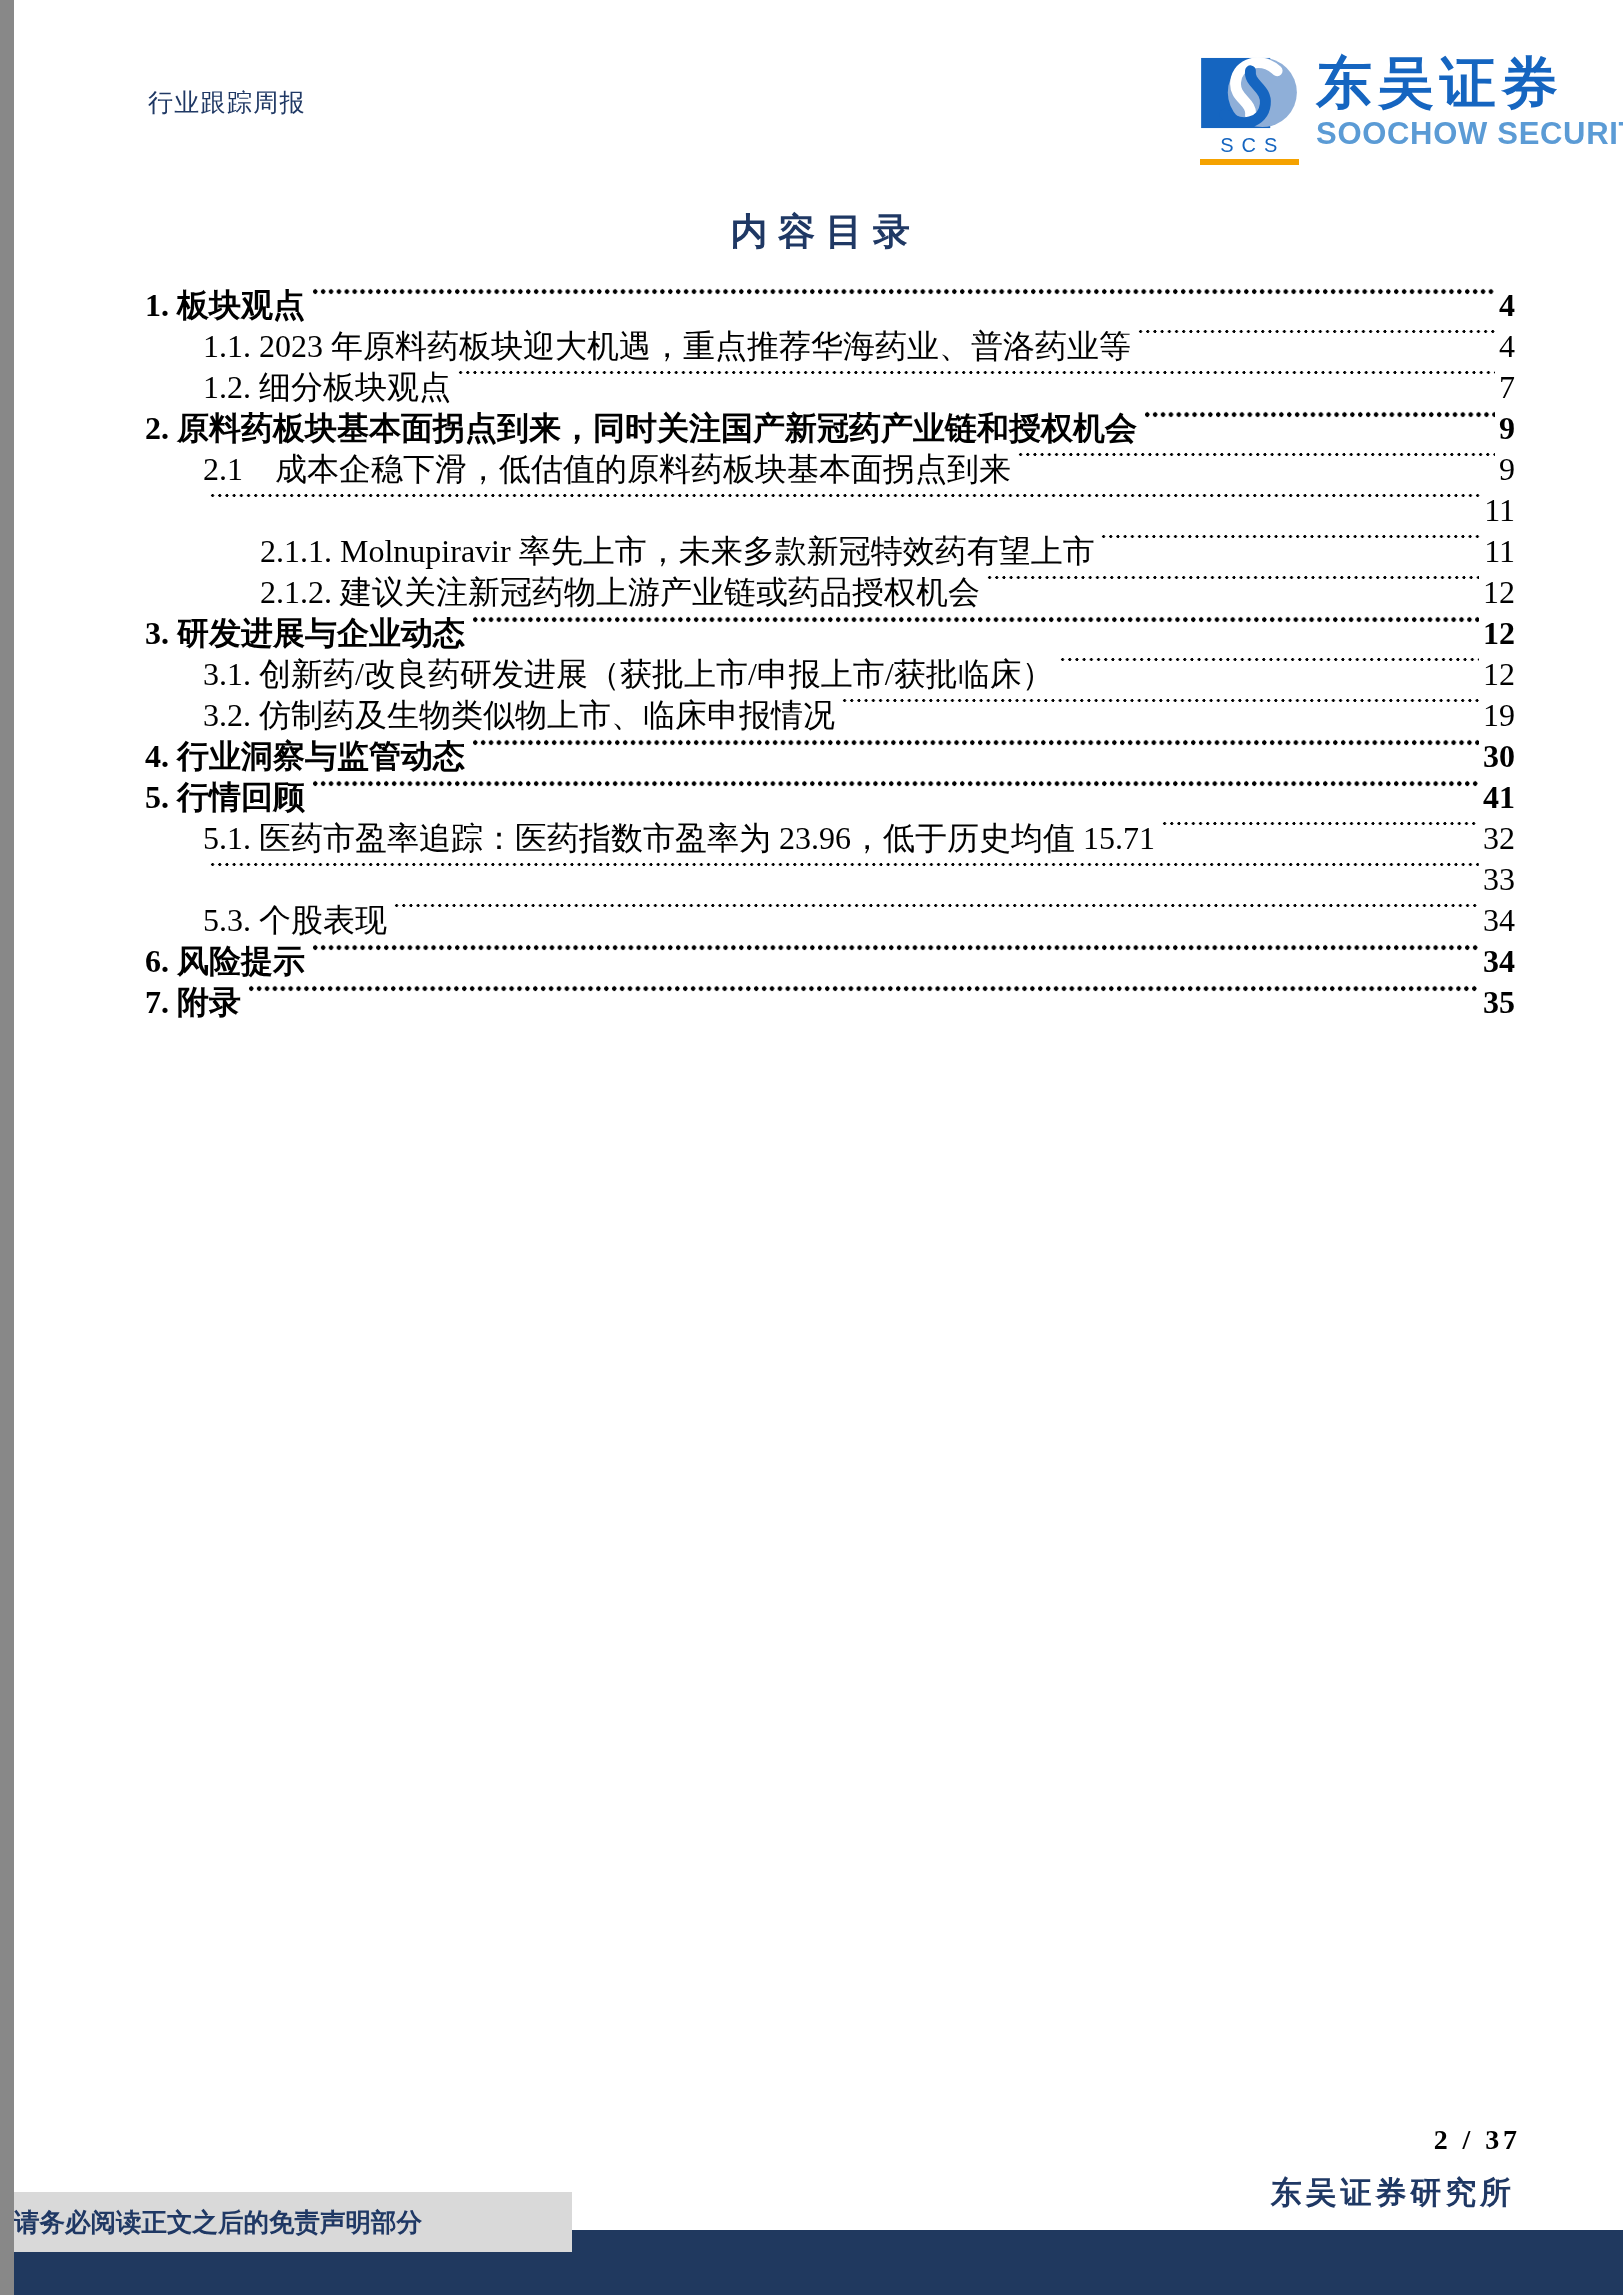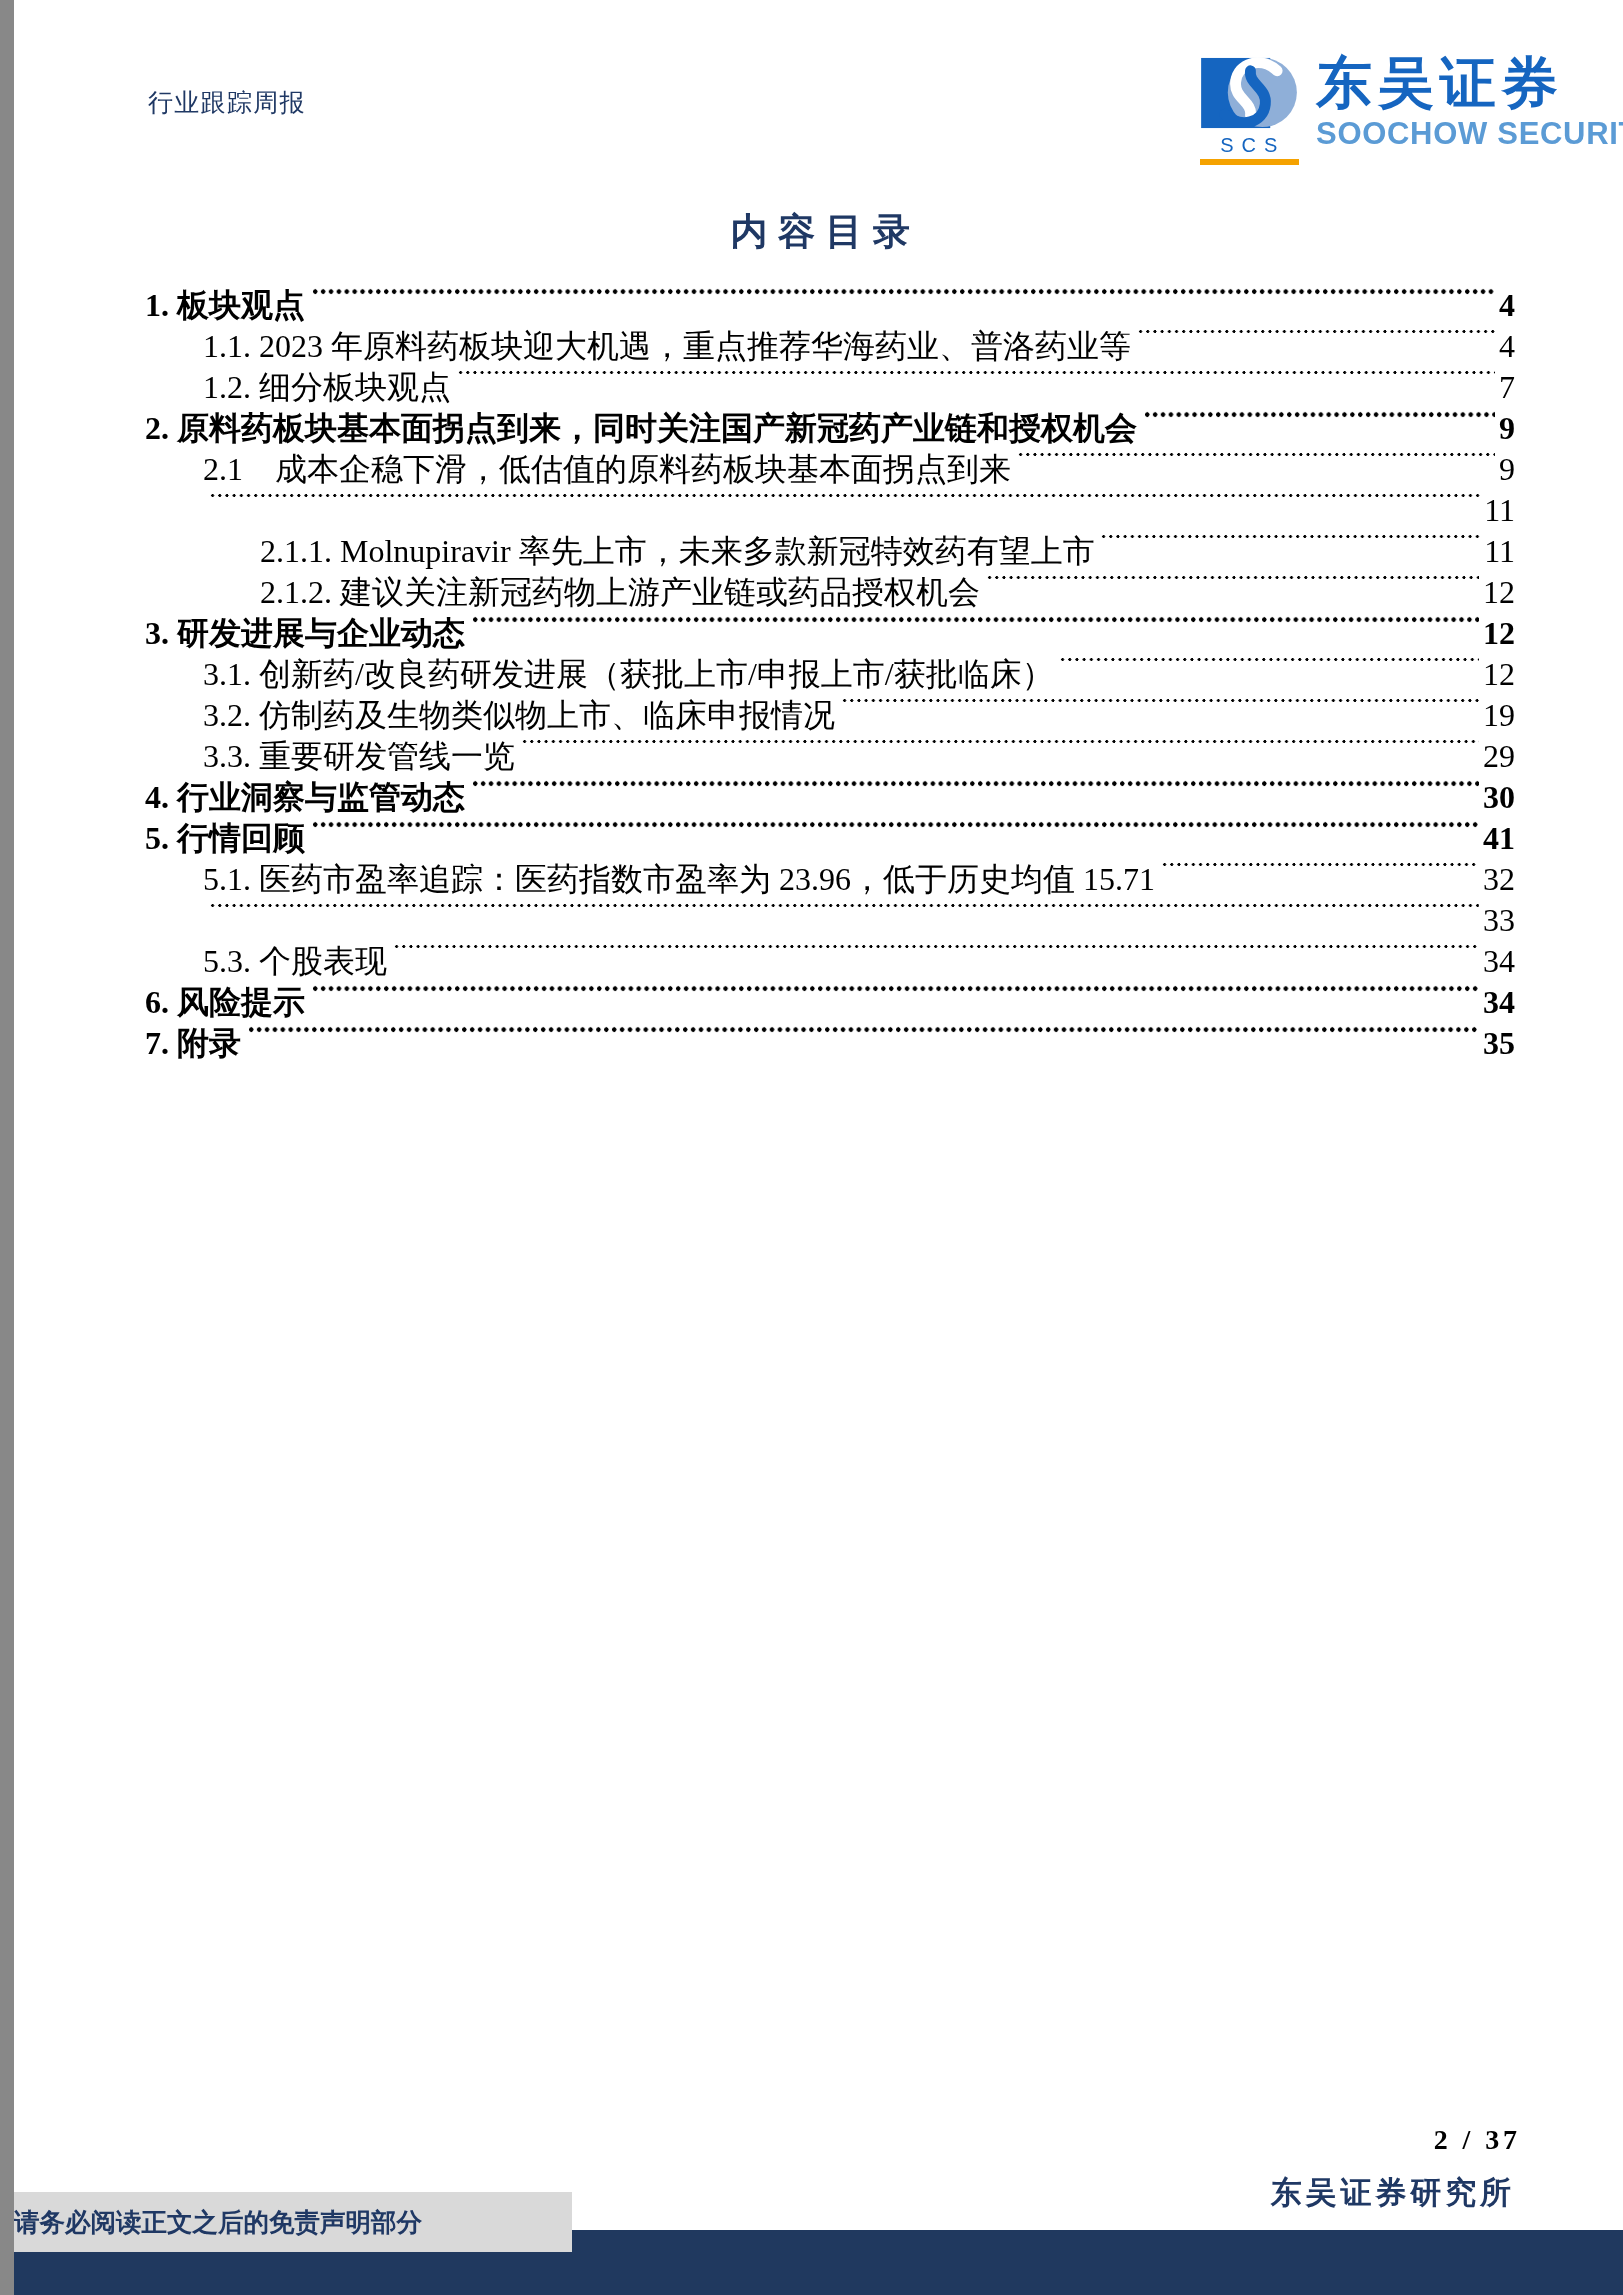--- a/index.html
+++ b/index.html
@@ -165,25 +165,20 @@
       <div class="toc-row lvl2">
       <span class="lbl">3.1. 创新药/改良药研发进展（获批上市/申报上市/获批临床）</span>
       <span class="leader"></span>
       <span class="pg">12</span>
     </div>
       <div class="toc-row lvl2">
       <span class="lbl">3.2. 仿制药及生物类似物上市、临床申报情况</span>
       <span class="leader"></span>
       <span class="pg">19</span>
     </div>
-      <div class="toc-row lvl2">
-      <span class="lbl">3.3. 重要研发管线一览</span>
-      <span class="leader"></span>
-      <span class="pg">29</span>
-    </div>
       <div class="toc-row lvl1 bold">
       <span class="lbl">4. 行业洞察与监管动态</span>
       <span class="leader"></span>
       <span class="pg">30</span>
     </div>
       <div class="toc-row lvl1 bold">
       <span class="lbl">5. 行情回顾</span>
       <span class="leader"></span>
       <span class="pg">41</span>
     </div>

